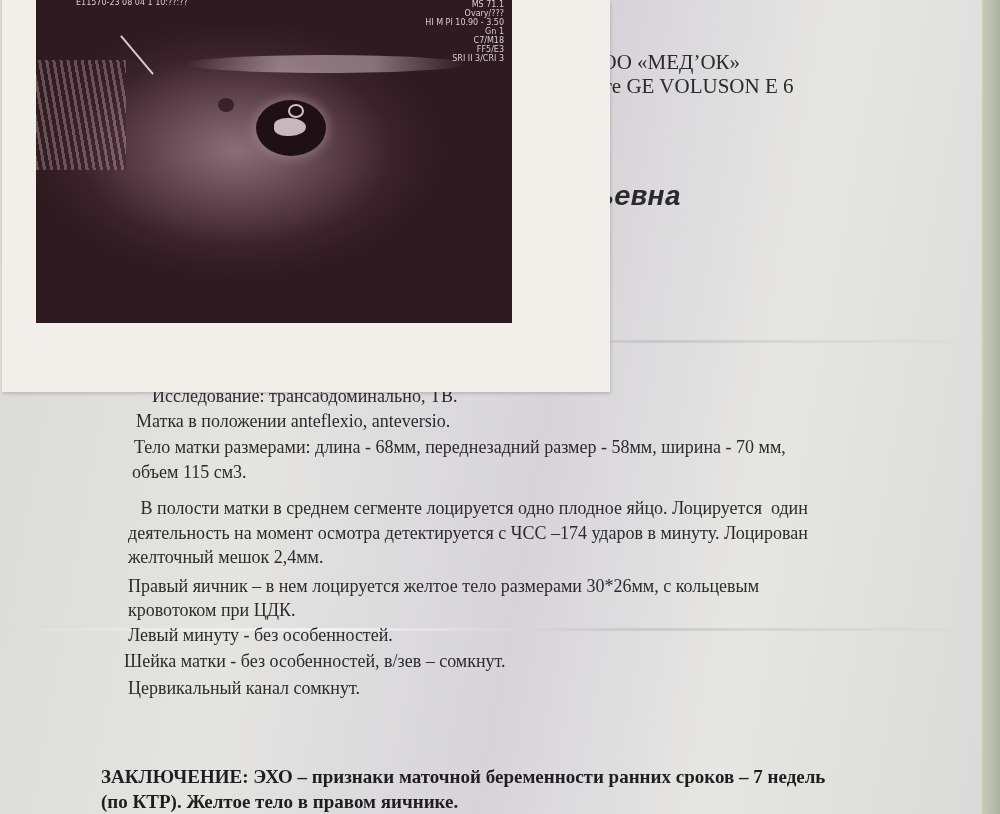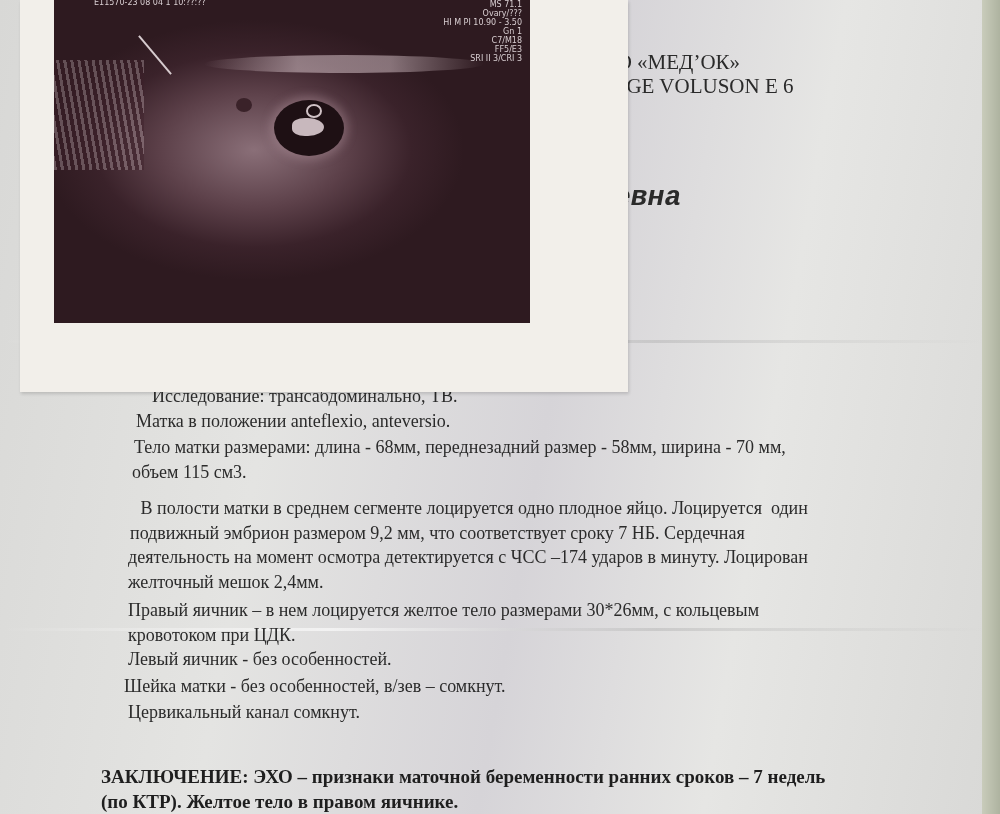--- a/index.html
+++ b/index.html
@@ -20,21 +20,21 @@
     position:absolute; left:0; width:985px; height:3px;
     background: linear-gradient(90deg, rgba(255,255,255,0.0), rgba(255,255,255,0.6), rgba(170,170,170,0.4), rgba(255,255,255,0.0));
   }
   .header-line {
     position:absolute; color:#2a2a2a; font-size:21px; white-space:nowrap;
   }
   .title-line { font-weight:bold; font-size:19px; letter-spacing:0.3px; }
   .name-line { font-style:italic; font-weight:bold; font-size:28px;font-family:Liberation Mono, monospace; }
 
   .us-print {
-    position:absolute; left:20px; top:0; width:608px; height:392px;
+    position:absolute; left:2px; top:0; width:608px; height:392px;
     background:#f2efea;
     box-shadow: 1px 2px 3px rgba(0,0,0,0.15);
   }
   .us-image {
     position:absolute; left:34px; top:0; width:476px; height:323px;
     background: radial-gradient(ellipse 210px 130px at 200px 150px, #8a6f78 0%, #5c4049 45%, #3a222a 75%, #2e1a20 100%);
     overflow:hidden;
   }
   .us-overlay-text {
     position:absolute; color:#d9cfd2; font-family:"DejaVu Sans", sans-serif; font-size:8px; line-height:9px;
@@ -81,26 +81,25 @@
   <div class="header-line" style="left:512px; top:50px;">ВИТРО ООО «МЕД’ОК»</div>
   <div class="header-line" style="left:528px; top:74px;">а аппарате GE VOLUSON E 6</div>
   <div class="header-line name-line" style="left:530px; top:182px;">игорьевна</div>
 
   <div class="body-text">
     <p style="margin-left:24px">Исследование:  трансабдоминально, ТВ.</p>
     <p style="margin-left:8px">Матка в положении anteflexio, anteversio.</p>
     <p style="margin-left:6px; margin-top:2px">Тело матки размерами: длина -  68мм, переднезадний размер - 58мм, ширина  - 70 мм,</p>
     <p style="margin-left:4px">объем 115 см3.</p>
     <p style="margin-left:8px; margin-top:12px; white-space:pre"> В полости матки в среднем сегменте лоцируется одно плодное яйцо. Лоцируется  один</p>
-    <p style="margin-left:2px">подвижный эмбрион размером  9,2 мм, что соответствует сроку 7 НБ. Сердечная</p>
     <p style="margin-left:0px">деятельность на момент осмотра детектируется с ЧСС –174 ударов в минуту. Лоцирован</p>
     <p style="margin-left:0px">желточный мешок 2,4мм.</p>
     <p style="margin-left:0px; margin-top:4px">Правый яичник – в нем лоцируется желтое тело размерами 30*26мм, с кольцевым</p>
     <p style="margin-left:0px">кровотоком при ЦДК.</p>
-    <p style="margin-left:0px">Левый яичник -  без особенностей.</p>
+    <p style="margin-left:0px">Левый минуту -  без особенностей.</p>
     <p style="margin-left:-4px; margin-top:2px">Шейка матки -  без особенностей,  в/зев  –  сомкнут.</p>
     <p style="margin-left:0px; margin-top:2px">Цервикальный канал сомкнут.</p>
   </div>
 
   <div class="conclusion">
     <div>ЗАКЛЮЧЕНИЕ: ЭХО – признаки маточной беременности ранних сроков – 7 недель</div>
     <div>(по КТР). Желтое тело в правом яичнике.</div>
   </div>
 </div>
 <div class="paper-right-edge"></div>

